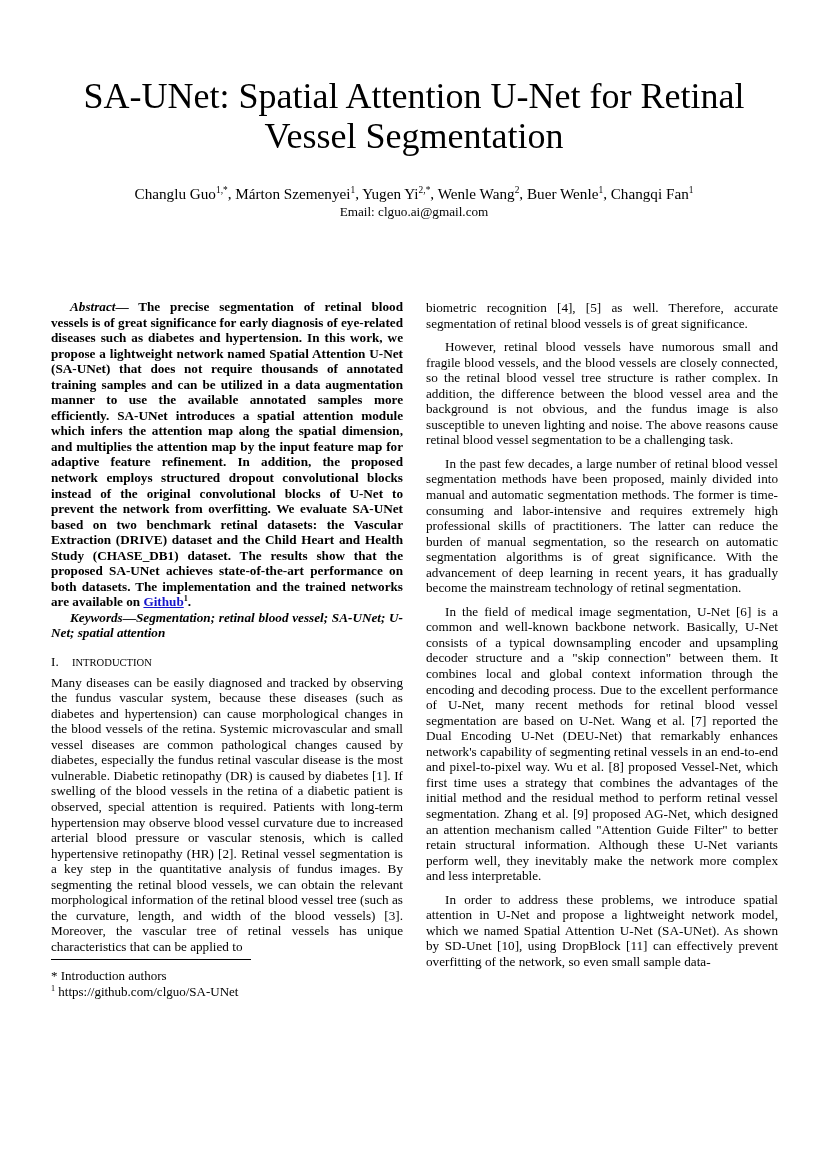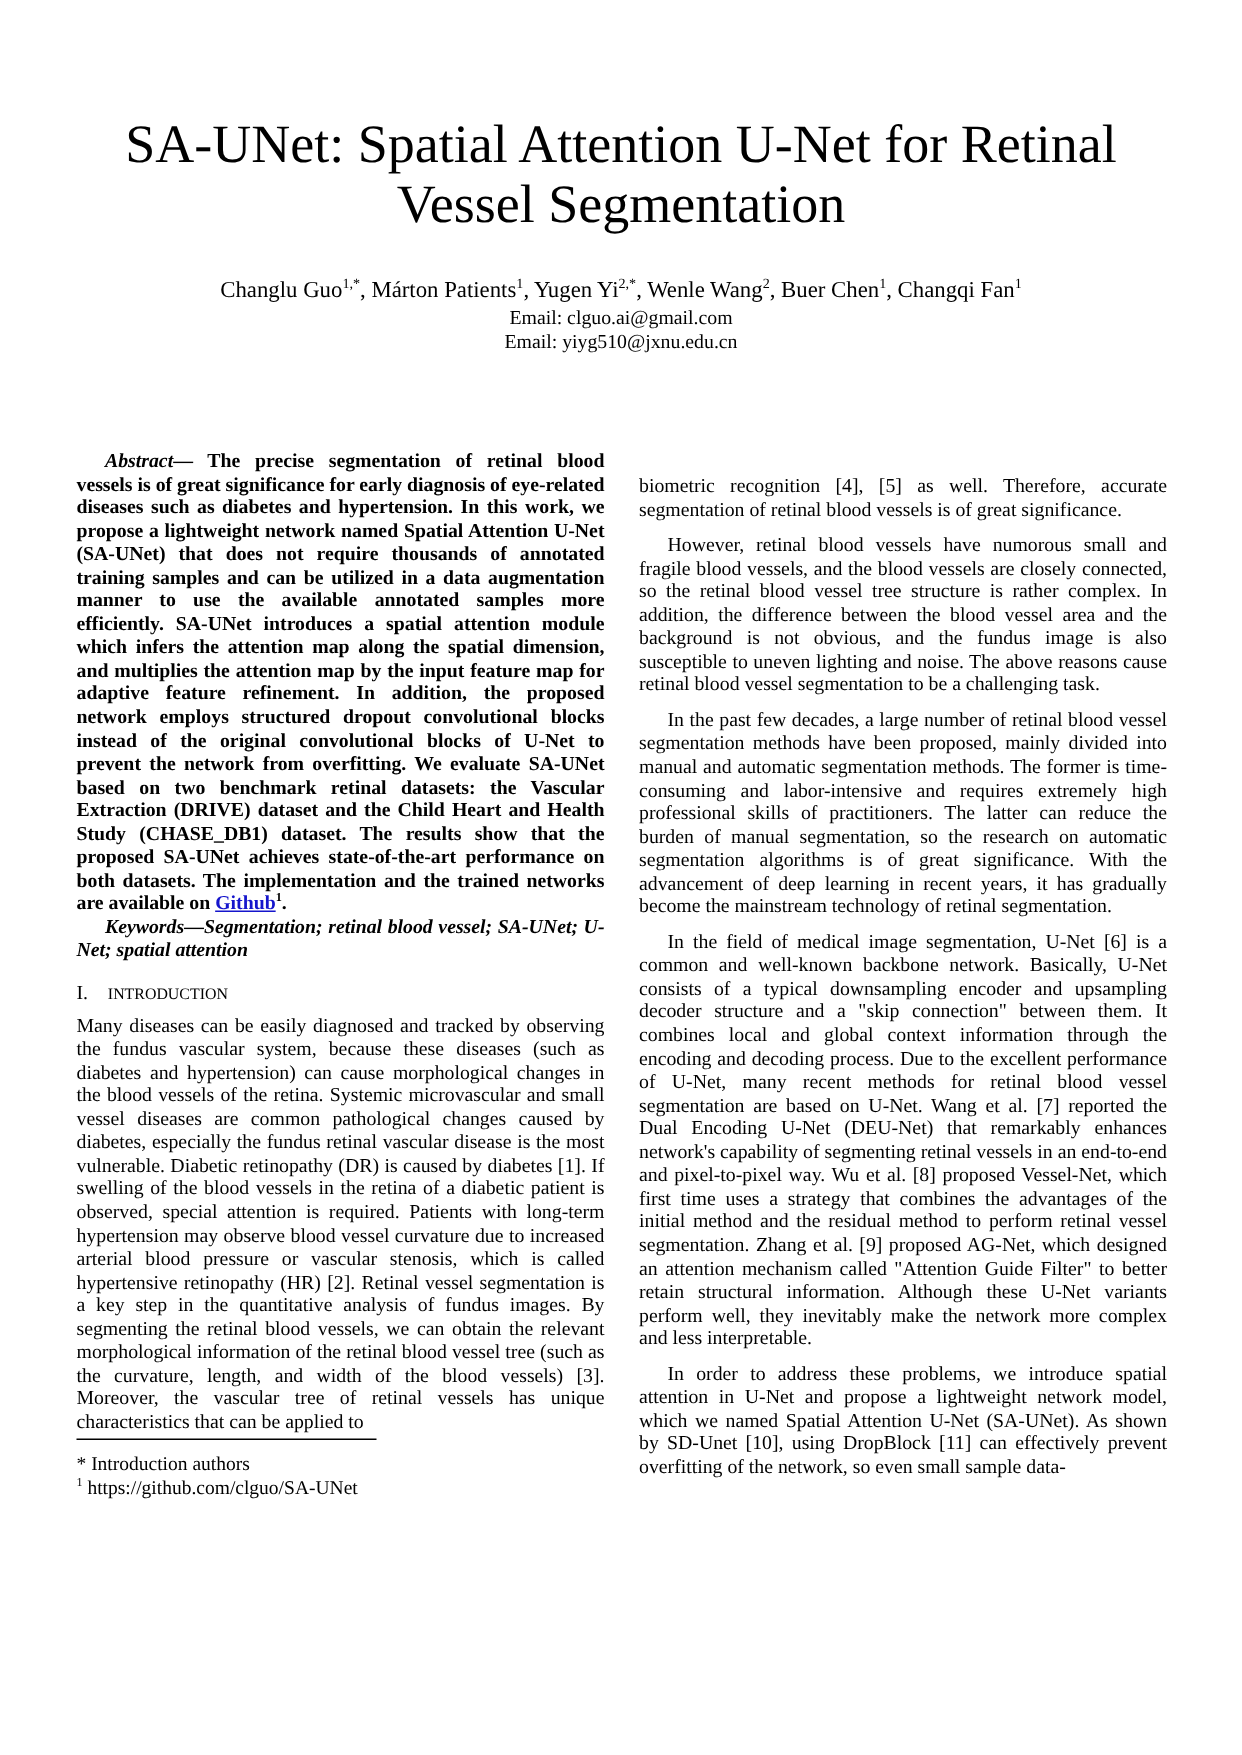--- a/index.html
+++ b/index.html
@@ -13,21 +13,21 @@
   }
   .authors-block {
     position: absolute; left: 40px; top: 184px; width: 748px; text-align: center;
   }
   .authors { font-size: 15.2px; line-height: 20px; }
   .aff { font-size: 13.2px; line-height: 16.3px; }
   sup { font-size: 0.62em; line-height: 0; vertical-align: super; }
 
   .col { position: absolute; top: 299px; width: 352px; font-size: 13.2px; line-height: 15.55px; }
   .col-left { left: 51px; }
-  .col-right { left: 426px; top: 316px; }
+  .col-right { left: 426px; top: 300px; }
 
   .j { text-align: justify; margin: 0; }
   .indent { text-indent: 19px; }
   .abstract { font-weight: bold; }
   .abstract .lbl { font-style: italic; }
   .keywords { font-weight: bold; font-style: italic; margin-top: 0; }
   .section-head { margin: 13px 0 4px 0; font-size: 13.2px; }
   .section-head .sc { font-size: 10.6px; text-transform: uppercase; }
   .para-gap { margin-top: 8px; }
   a.gh { color: #1515cc; text-decoration: underline; }
@@ -36,28 +36,27 @@
   .footnotes { position: absolute; left: 51px; top: 968px; font-size: 13px; line-height: 16px; }
 </style>
 </head>
 <body>
 
 <h1 class="title">SA-UNet: Spatial Attention U-Net for Retinal Vessel Segmentation</h1>
 
 <div class="authors-block">
   <div class="authors">
     <span>Changlu Guo</span><sup>1,*</sup>,
-    <span>Márton Patients</span><sup>1</sup>,
+    <span>Márton Szemenyei</span><sup>1</sup>,
     <span>Yugen Yi</span><sup>2,*</sup>,
     <span>Wenle Wang</span><sup>2</sup>,
-    <span>Buer Chen</span><sup>1</sup>,
+    <span>Buer Wenle</span><sup>1</sup>,
     <span>Changqi Fan</span><sup>1</sup>
   </div>
   <div class="aff">Email: clguo.ai@gmail.com</div>
-  <div class="aff">Email: yiyg510@jxnu.edu.cn</div>
 </div>
 
 <div class="col col-left">
   <p class="j indent abstract"><span class="lbl">Abstract</span><span>—</span><span> The precise segmentation of retinal blood vessels is of great significance for early diagnosis of eye-related diseases such as diabetes and hypertension. In this work, we propose a lightweight network named Spatial Attention U-Net (SA-UNet) that does not require thousands of annotated training samples and can be utilized in a data augmentation manner to use the available annotated samples more efficiently. SA-UNet introduces a spatial attention module which infers the attention map along the spatial dimension, and multiplies the attention map by the input feature map for adaptive feature refinement. In addition, the proposed network employs structured dropout convolutional blocks instead of the original convolutional blocks of U-Net to prevent the network from overfitting. We evaluate SA-UNet based on two benchmark retinal datasets: the Vascular Extraction (DRIVE) dataset and the Child Heart and Health Study (CHASE_DB1) dataset. The results show that the proposed SA-UNet achieves state-of-the-art performance on both datasets.  The implementation and the trained networks are available on </span><a class="gh" href="#" style="color: rgb(21, 21, 204);">Github</a><sup>1</sup><span>.</span></p>
   <p class="j indent keywords">Keywords—Segmentation; retinal blood vessel; SA-UNet; U-Net; spatial attention</p>
   <div class="section-head"><span>I.</span>&nbsp;&nbsp;&nbsp;&nbsp;<span class="sc">Introduction</span></div>
   <p class="j">Many diseases can be easily diagnosed and tracked by observing the fundus vascular system, because these diseases (such as diabetes and hypertension) can cause morphological changes in the blood vessels of the retina. Systemic microvascular and small vessel diseases are common pathological changes caused by diabetes, especially the fundus retinal vascular disease is the most vulnerable. Diabetic retinopathy (DR) is caused by diabetes [1]. If swelling of the blood vessels in the retina of a diabetic patient is observed, special attention is required. Patients with long-term hypertension may observe blood vessel curvature due to increased arterial blood pressure or vascular stenosis, which is called hypertensive retinopathy (HR) [2]. Retinal vessel segmentation is a key step in the quantitative analysis of fundus images. By segmenting the retinal blood vessels, we can obtain the relevant morphological information of the retinal blood vessel tree (such as the curvature, length, and width of the blood vessels) [3]. Moreover, the vascular tree of retinal vessels has unique characteristics that can be applied to</p>
 </div>
 
 <div class="col col-right">

